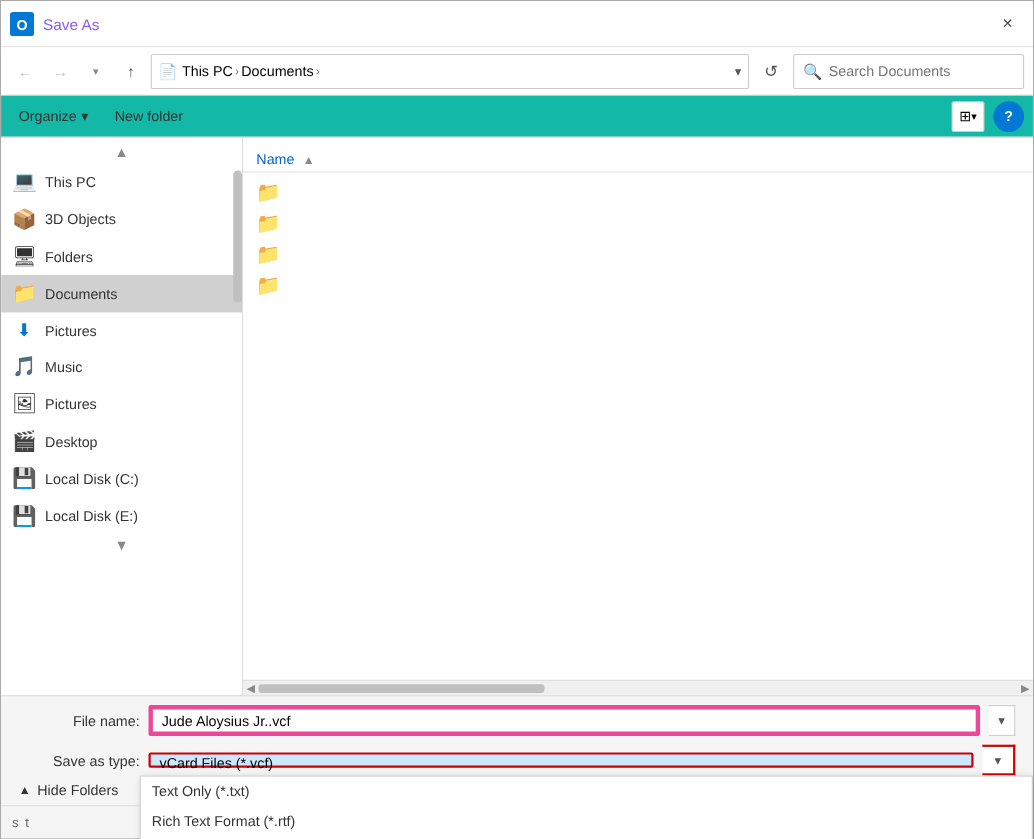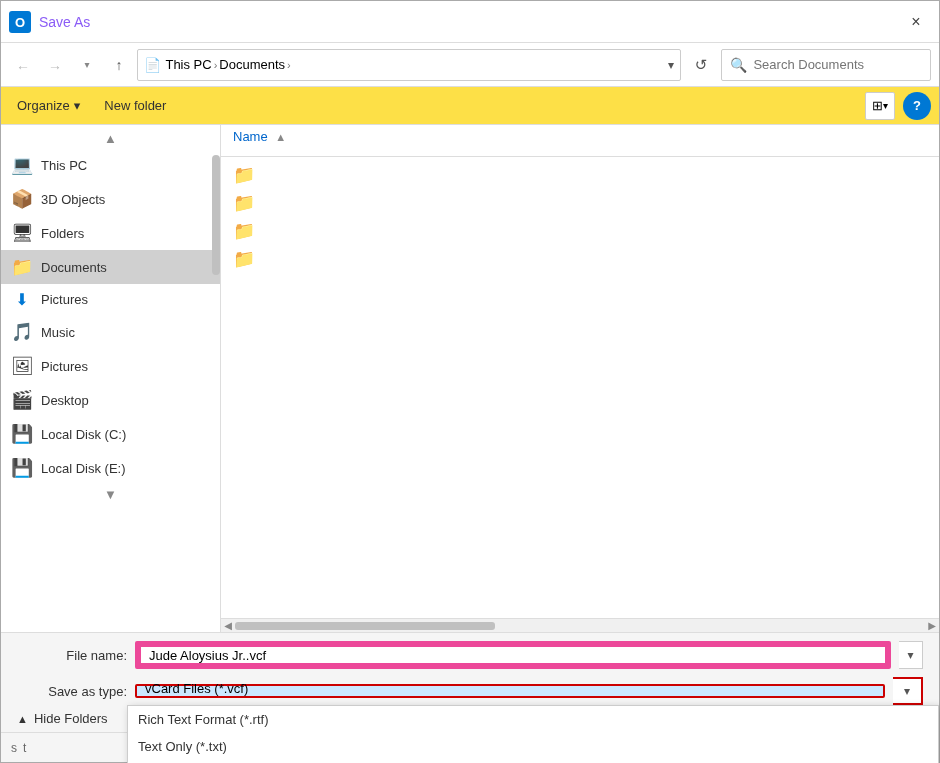--- a/index.html
+++ b/index.html
@@ -141,21 +141,21 @@
       width: 100%;
       background: transparent;
     }
 
     
     .action-bar {
       display: flex;
       align-items: center;
       padding: 4px 8px;
       gap: 8px;
-      background: #fde047;
+      background: #14b8a6;
       border-bottom: 1px solid #ddd;
       height: 38px;
     }
     .action-btn {
       display: flex;
       align-items: center;
       gap: 4px;
       padding: 4px 8px;
       cursor: pointer;
       border-radius: 2px;
@@ -243,21 +243,21 @@
 
     
     .file-area {
       flex: 1;
       display: flex;
       flex-direction: column;
       overflow: hidden;
     }
     .file-header {
       display: flex;
-      align-items: flex-start;
+      align-items: flex-end;
       padding: 4px 12px;
       border-bottom: 1px solid #ddd;
       background: #fff;
       font-size: 13px;
       color: #0066cc;
       height: 32px;
     }
     .col-name { flex: 1; }
     .col-date { width: 200px; text-align: left; }
     .sort-arrow { color: #888; font-size: 11px; margin-left: 4px; }
@@ -306,21 +306,21 @@
     }
     .field-label {
       width: 110px;
       text-align: right;
       font-size: 13px;
       color: #333;
     }
     .filename-input {
       flex: 1;
       height: 28px;
-      border: 6px solid #ec4899;
+      border: 4px solid #ec4899;
       border-radius: 2px;
       padding: 0 8px;
       font-size: 13px;
       outline: none;
       background: #fff;
     }
     .filename-dropdown {
       width: 24px;
       height: 28px;
       border: 1px solid #ccc;
@@ -344,21 +344,21 @@
     .savetype-select {
       flex: 1;
       height: 14px;
       border: 2px solid #cc0000;
       border-radius: 2px;
       padding: 0 8px;
       font-size: 13px;
       background: #cce8ff;
       cursor: pointer;
       display: flex;
-      align-items: flex-end;
+      align-items: flex-start;
       justify-content: space-between;
     }
     .savetype-dropdown-btn {
       width: 30px;
       height: 28px;
       border: 2px solid #cc0000;
       border-left: none;
       background: #fff;
       display: flex;
       align-items: center;
@@ -566,24 +566,24 @@
 
     <div class="savetype-row">
       <span class="field-label">Save as type:</span>
       <div class="savetype-select">
         <span>vCard Files (*.vcf)</span>
       </div>
       <div class="savetype-dropdown-btn">▾</div>
 
       <div class="dropdown-list">
         <div class="dropdown-item">
+          <span>Text Only (*.txt)</span>
+        </div>
+        <div class="dropdown-item">
           <span>Rich Text Format (*.rtf)</span>
-        </div>
-        <div class="dropdown-item">
-          <span>Text Only (*.txt)</span>
         </div>
         <div class="dropdown-item">
           
         </div>
 
       </div>
     </div>
 
     <div class="hide-folders-row">
       <span class="chevron-icon">▲</span>

